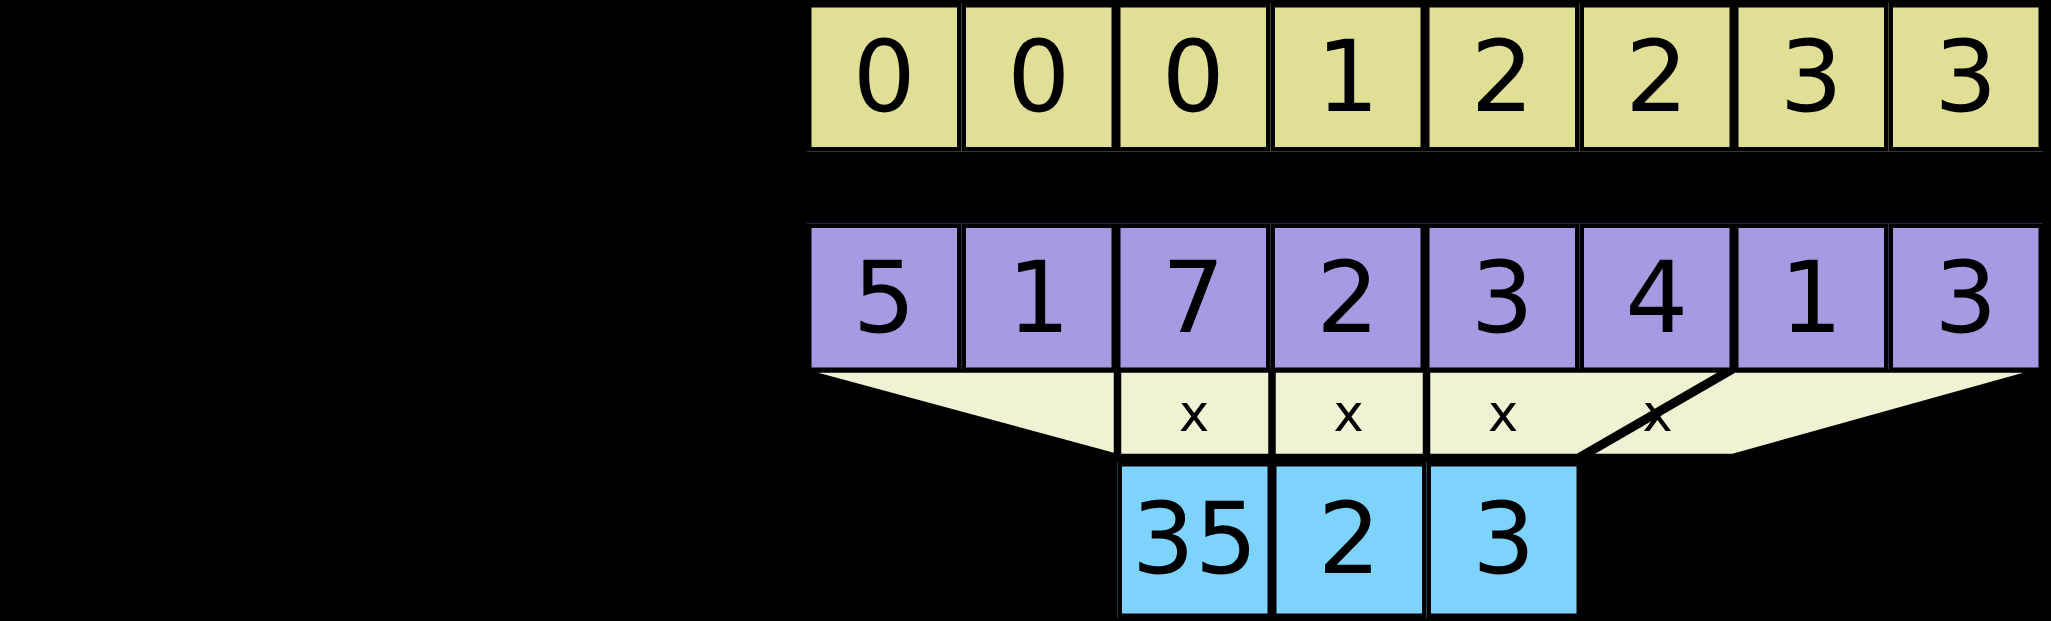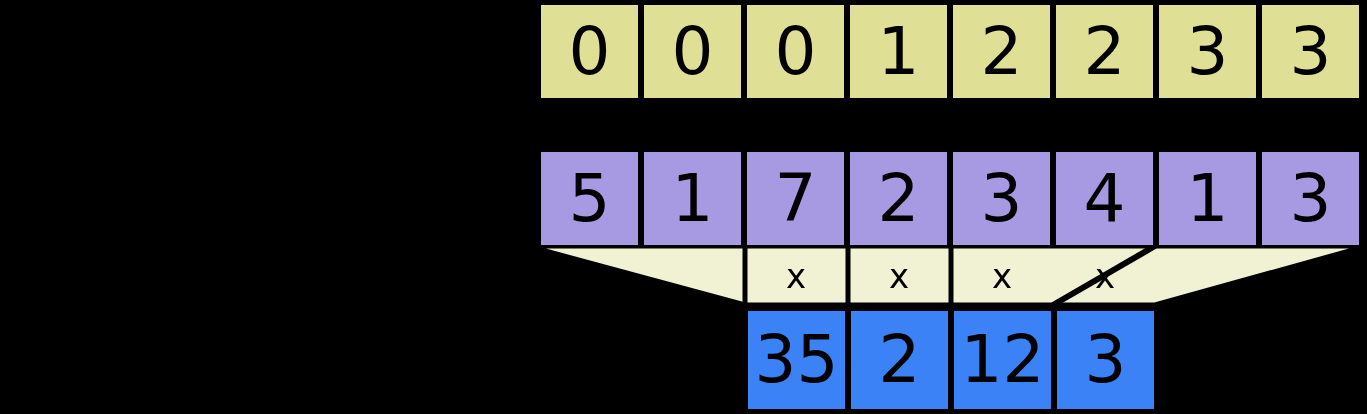--- a/index.html
+++ b/index.html
@@ -59,21 +59,21 @@
     font-size: 66px;
   }
   
   #output-row {
     left: 745px;
     top: 308px;
   }
   #output-row .cell {
     width: 103px;
     height: 104px;
-    background: #3b82f6;
+    background: #7dd3fc;
     font-size: 66px;
   }
   
   #connector-band {
     position: absolute;
     left: 538px;
     top: 246px;
     width: 822px;
     height: 62px;
   }
@@ -129,17 +129,16 @@
       <text class="op-label" x="258" y="30">x</text>
       <text class="op-label" x="361" y="30">x</text>
       <text class="op-label" x="464" y="30">x</text>
       <text class="op-label" x="567" y="30">x</text>
     </svg>
   </div>
 
   <div class="row" id="output-row">
     <div class="cell">35</div>
     <div class="cell">2</div>
-    <div class="cell">12</div>
     <div class="cell">3</div>
   </div>
 
 </div>
 
 </body></html>

